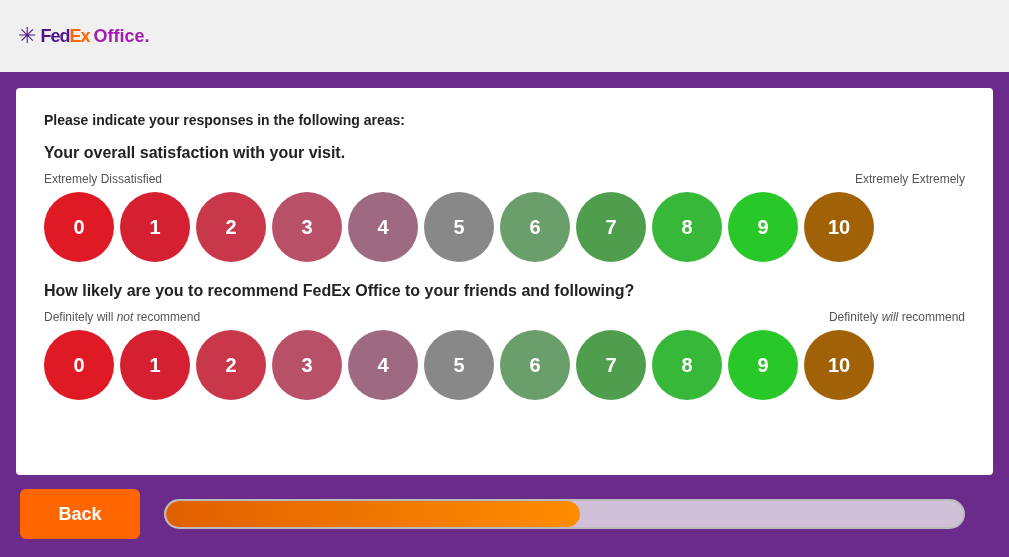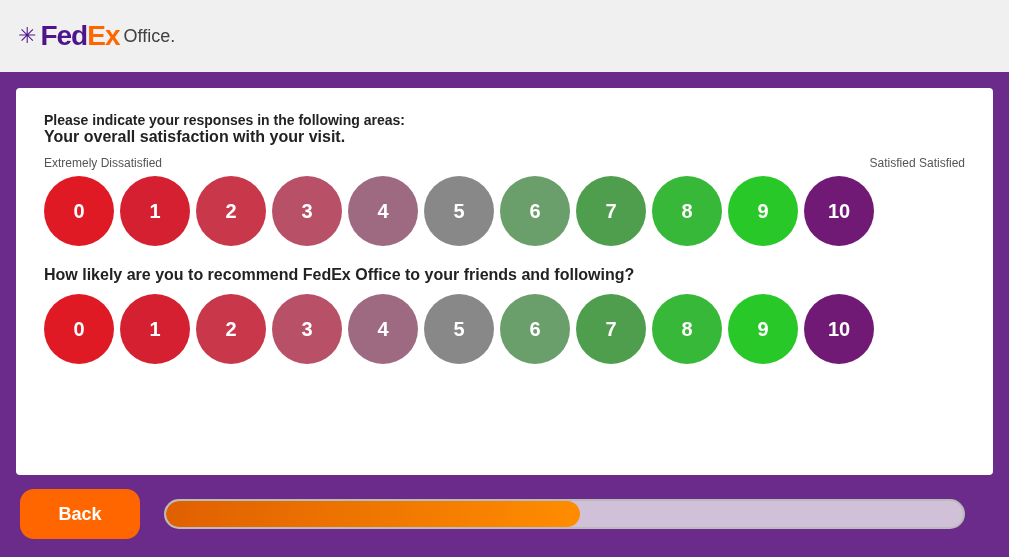--- a/index.html
+++ b/index.html
@@ -18,30 +18,30 @@
       display: flex;
       align-items: center;
       padding: 0 16px;
     }
     .logo-container {
       display: flex;
       align-items: center;
       gap: 4px;
     }
     .fedex-logo {
-      font-size: 28px;
+      font-size: 18px;
       font-weight: bold;
       letter-spacing: -1px;
     }
     .fedex-fed { color: #4d148c; }
     .fedex-ex { color: #ff6600; }
     .office-text {
       font-size: 18px;
-      font-weight: normal;
-      color: #404040;
+      font-weight: bold;
+      color: #a21caf;
     }
     .snowflake-icon {
       color: #4d148c;
       font-size: 22px;
       margin-left: 2px;
     }
 
     
     .main-area {
       background: #6b2b8a;
@@ -57,20 +57,21 @@
       background: white;
       border-radius: 4px;
       padding: 24px 28px;
       flex: 1;
     }
 
     .instruction-text {
       font-size: 14px;
       font-weight: bold;
       color: #222;
+      margin-bottom: 16px;
     }
 
     .question-title {
       font-size: 16px;
       font-weight: bold;
       color: #222;
       margin-bottom: 10px;
     }
 
     .scale-labels {
@@ -107,36 +108,36 @@
     .color-0  { background: #e01a24; }
     .color-1  { background: #d42030; }
     .color-2  { background: #c8384a; }
     .color-3  { background: #b85068; }
     .color-4  { background: #9e6a82; }
     .color-5  { background: #888888; }
     .color-6  { background: #6a9e6a; }
     .color-7  { background: #4e9e4e; }
     .color-8  { background: #38b838; }
     .color-9  { background: #28c828; }
-    .color-10 { background: #701a75; }
+    .color-10 { background: #a16207; }
 
     
     .bottom-bar {
       display: flex;
       align-items: center;
       justify-content: space-between;
       padding: 0 4px;
       height: 54px;
     }
 
     .nav-button {
       background: #ff6600;
       color: white;
       border: none;
-      border-radius: 14px;
+      border-radius: 6px;
       font-size: 18px;
       font-weight: bold;
       width: 120px;
       height: 50px;
       cursor: pointer;
     }
 
     .progress-container {
       flex: 1;
       margin: 0 24px;
@@ -172,39 +173,43 @@
 
 <div class="main-area">
 
   <div class="survey-card">
 
     <div class="instruction-text">Please indicate your responses in the following areas:</div>
 
     <div class="question-title">Your overall satisfaction with your visit.</div>
     <div class="scale-labels">
       <span>Extremely Dissatisfied</span>
-      <span>Satisfied Satisfied</span>
+      <span>Extremely Extremely</span>
     </div>
     <div class="rating-row">
       <button class="rating-btn color-0">0</button>
       <button class="rating-btn color-1">1</button>
       <button class="rating-btn color-2">2</button>
       <button class="rating-btn color-3">3</button>
       <button class="rating-btn color-4">4</button>
       <button class="rating-btn color-5">5</button>
       <button class="rating-btn color-6">6</button>
       <button class="rating-btn color-7">7</button>
       <button class="rating-btn color-8">8</button>
       <button class="rating-btn color-9">9</button>
       <button class="rating-btn color-10">10</button>
     </div>
 
     <div class="second-question">
       <div class="question-title">
         How likely are you to recommend FedEx Office to your friends and following?
+      </div>
+      <div class="scale-labels">
+        <span>Definitely will <em>not</em> recommend</span>
+        <span>Definitely <em>will</em> recommend</span>
       </div>
       <div class="rating-row">
         <button class="rating-btn color-0">0</button>
         <button class="rating-btn color-1">1</button>
         <button class="rating-btn color-2">2</button>
         <button class="rating-btn color-3">3</button>
         <button class="rating-btn color-4">4</button>
         <button class="rating-btn color-5">5</button>
         <button class="rating-btn color-6">6</button>
         <button class="rating-btn color-7">7</button>

